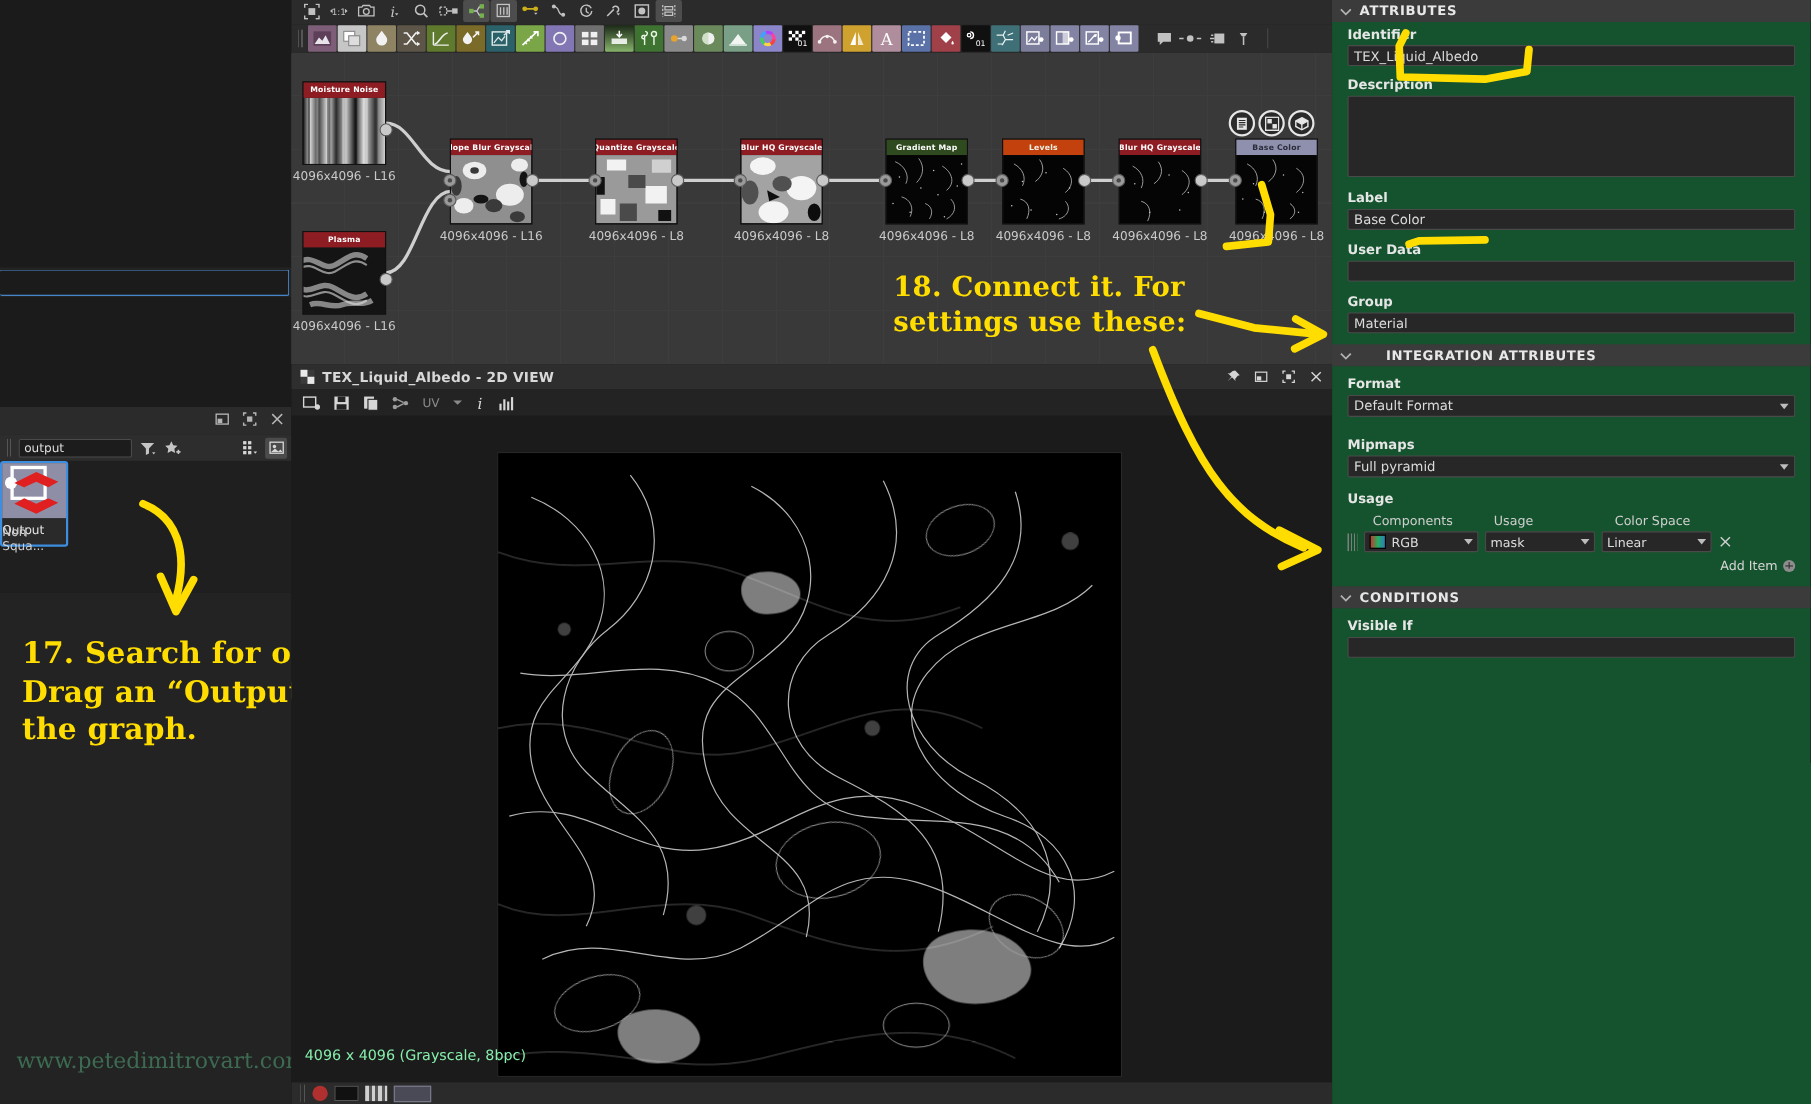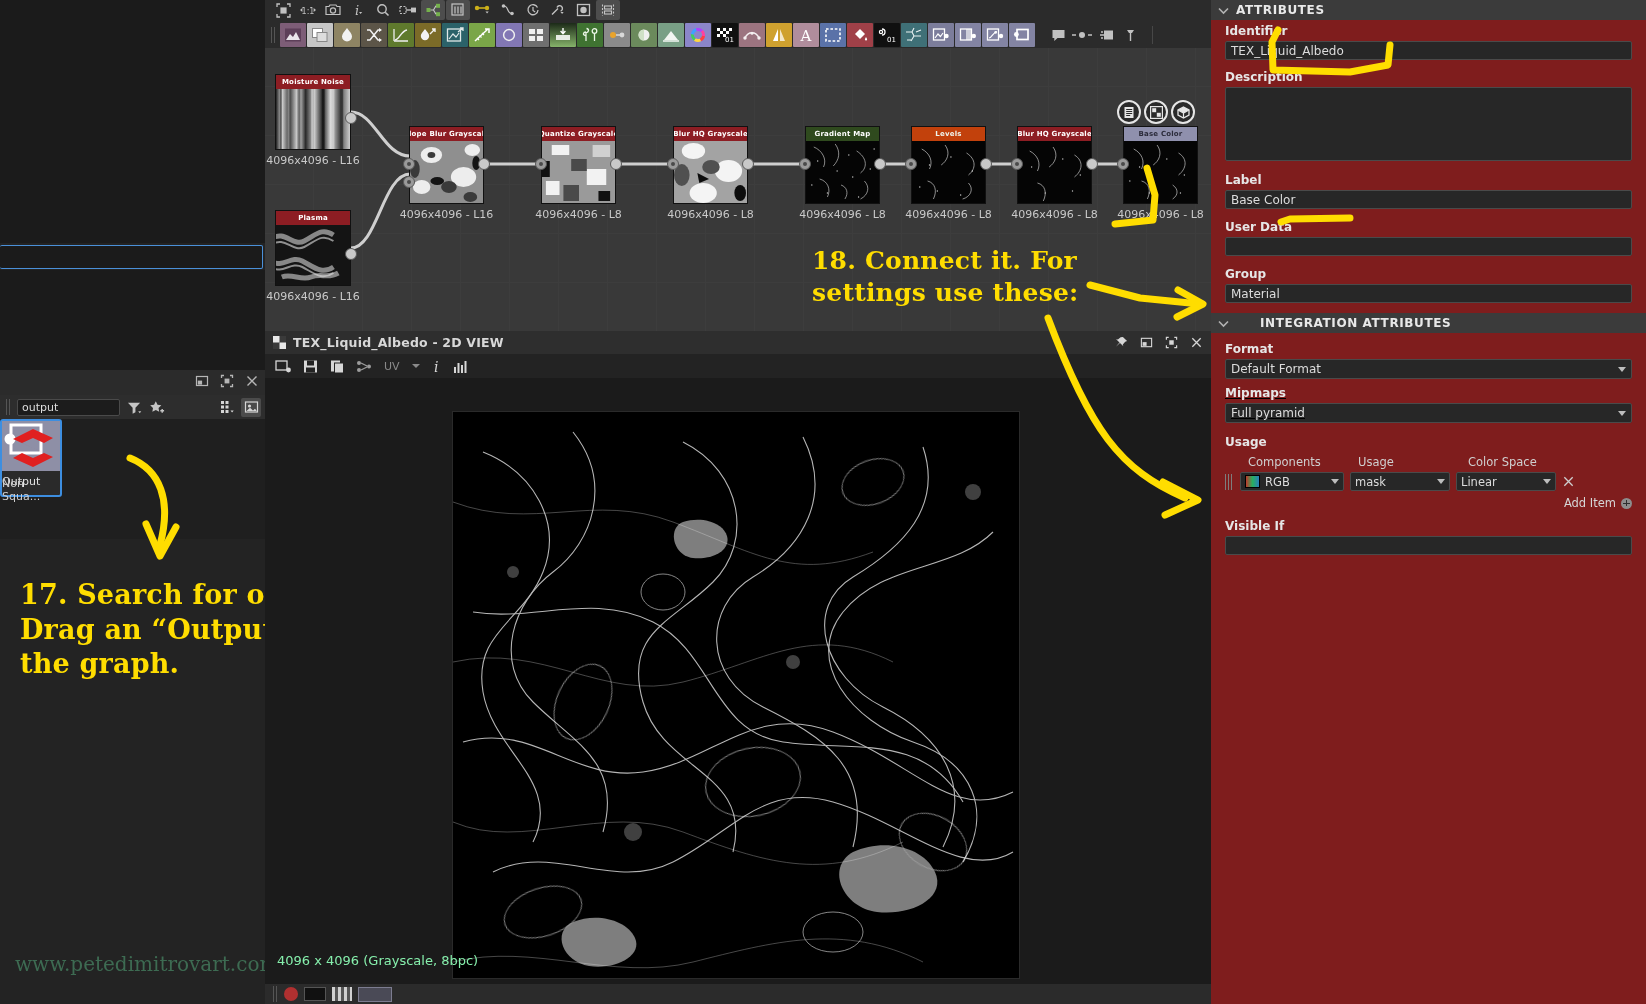--- a/index.html
+++ b/index.html
@@ -186,21 +186,21 @@
   }
   #v2-bottombar {
     position: absolute; left: 0; bottom: 0; width: 946px; height: 20px;
     background: #2b2b2b; display: flex; align-items: center; padding-left: 8px;
     gap: 6px;
   }
 
   
   #right {
     position: absolute; left: 1211px; top: 0; width: 435px; height: 1004px;
-    background: #7f1d1d;
+    background: #14532d;
   }
   .sect-hdr {
     height: 20px; background: #3b3b3b; display: flex; align-items: center;
     color: #e8e8e8; font-size: 12px; font-weight: bold; letter-spacing: .6px;
     padding-left: 6px;
   }
   .chev { width: 13px; height: 13px; margin-right: 6px; opacity: .8; }
   .fld { padding: 4px 14px 0 14px; }
   .fld .lbl { color: #e6e6e6; font-size: 12px; font-weight: bold;
               margin-bottom: 3px; }
@@ -1114,21 +1114,21 @@
     </div>
 
     <div class="fld" style="margin-top:5px;">
       <div class="lbl">Format</div>
       <div class="sel">
         <span>Default Format</span>
         <span class="arrow"></span>
       </div>
     </div>
 
-    <div class="fld" style="margin-top:3px;text-decoration:underline;">
+    <div class="fld" style="margin-top:14px;">
       <div class="lbl">Mipmaps</div>
       <div class="sel">
         <span>Full pyramid</span>
         <span class="arrow"></span>
       </div>
     </div>
 
     <div class="fld" style="margin-top:8px;">
       <div class="lbl">Usage</div>
     </div>
@@ -1157,20 +1157,26 @@
       <svg width="13" height="13" viewBox="0 0 14 14">
         <path d="M2.5 2.5L11.5 11.5M11.5 2.5L2.5 11.5" stroke="#cfcfcf" stroke-width="1.4"></path>
       </svg>
     </div>
 
     <div id="add-item">
       <span>Add Item</span>
       <span class="plusic"></span>
     </div>
 
+    <div class="sect-hdr" style="margin-top:12px;">
+      <svg class="chev" viewBox="0 0 13 13">
+        <path d="M2 4.5L6.5 9 11 4.5" fill="none" stroke="#d0d0d0" stroke-width="1.6"></path>
+      </svg>
+      <span>CONDITIONS</span>
+    </div>
 
     <div class="fld" style="margin-top:5px; padding-bottom:8px;">
       <div class="lbl">Visible If</div>
       <div class="inp"></div>
     </div>
 
   </div>
 
   <svg id="overlay" viewBox="0 0 1646 1004">
     <g stroke="#ffdd00" stroke-width="7" fill="none" stroke-linecap="round" stroke-linejoin="round">

